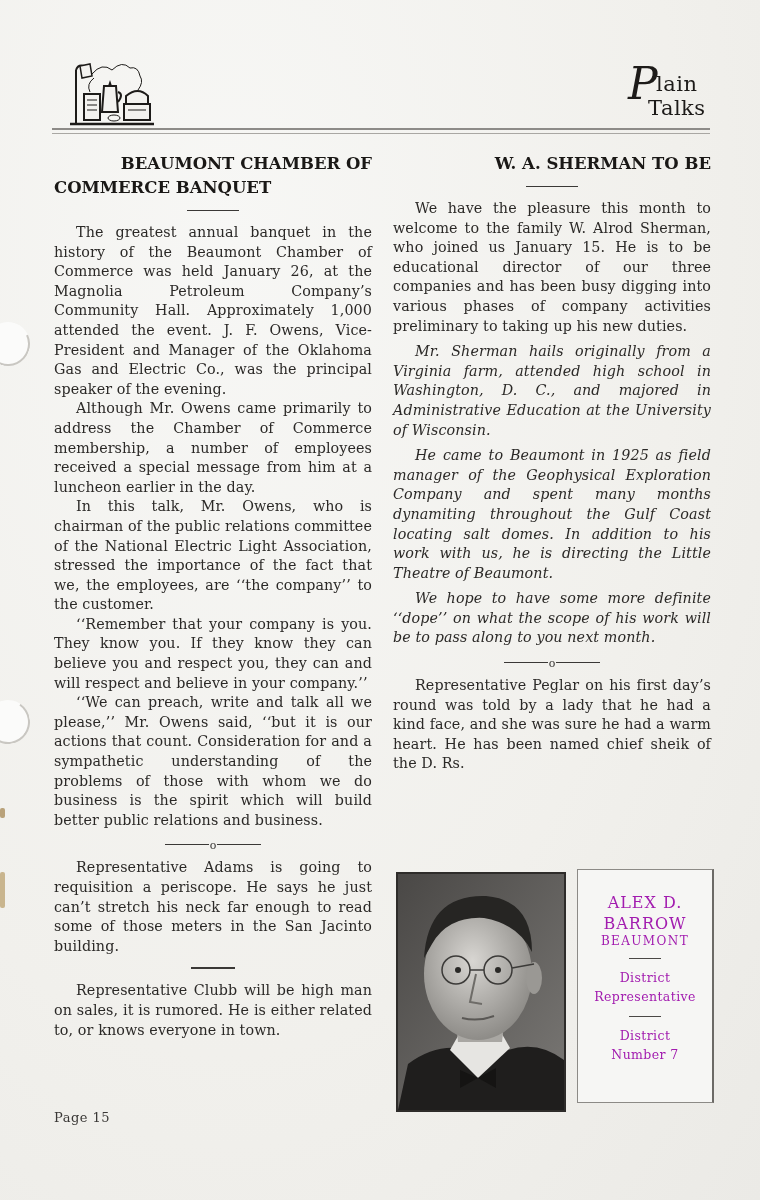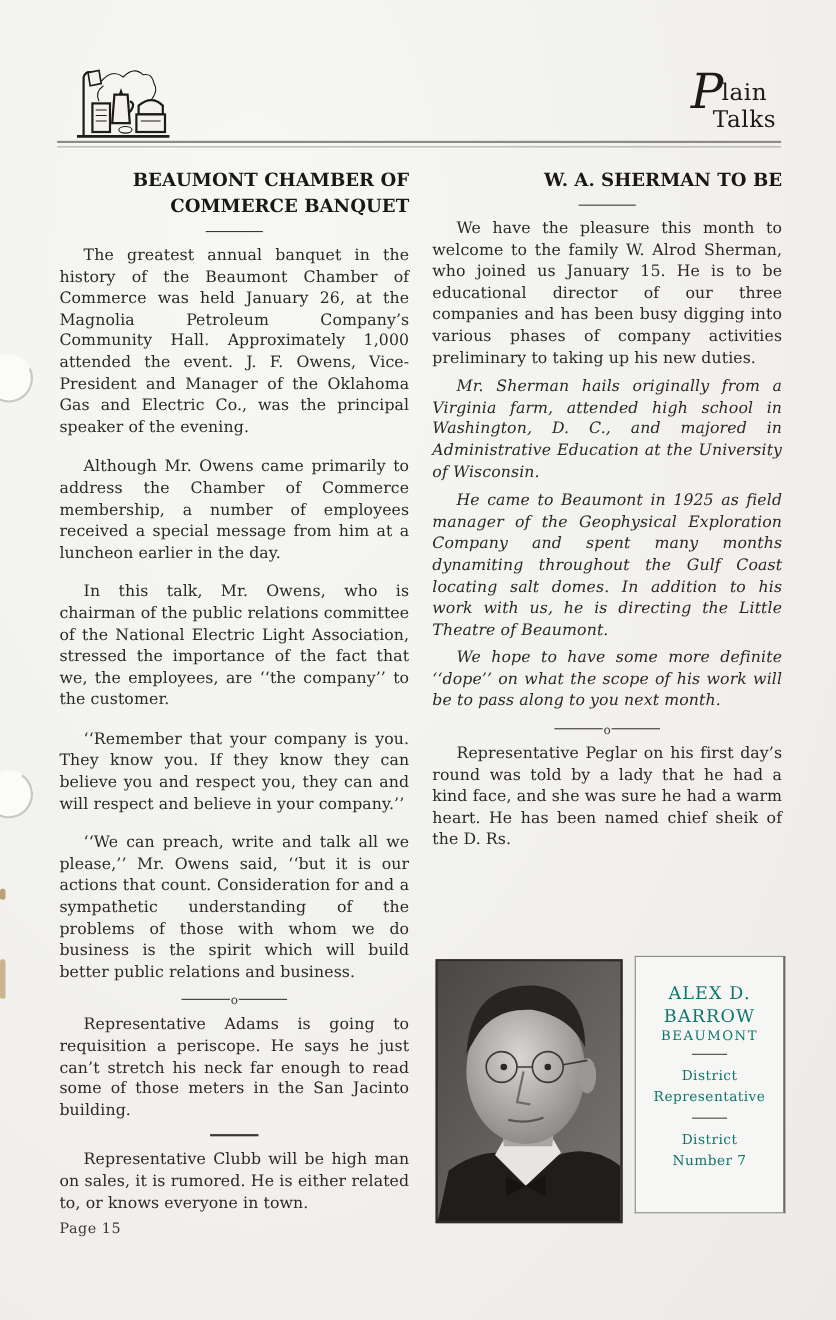--- a/index.html
+++ b/index.html
@@ -48,28 +48,28 @@
   
   .col { position: absolute; top: 152px; width: 318px; }
   .col.left { left: 54px; }
   .col.right { left: 393px; }
 
   .headline {
     font-family: "DejaVu Serif", serif; font-weight: bold; font-size: 16.5px;
     line-height: 24px; color: #1a1816; margin: 0;
   }
   .headline .line1 { display: block; text-align: right; }
-  .headline .line2 { display: block; text-align: right; }
+  .headline .line2 { display: block; }
   .short-rule { width: 52px; height: 0; border-top: 1.5px solid #3a3836; margin: 10px auto 12px; }
 
   p.body {
     margin: 0; font-size: 14.3px; line-height: 19.6px; text-align: justify;
     text-indent: 22px; letter-spacing: 0.1px; color: #2b2927;
   }
-  p.body + p.body { margin-top: 16px; }
+  p.body + p.body { margin-top: 0; }
   p.spaced { margin-top: 6px !important; font-style: italic; }
 
   .sep-o {
     display: flex; align-items: center; justify-content: center; margin: 9px 0 8px;
     font-size: 11px; color: #3a3836;
   }
   .sep-o .bar { width: 44px; border-top: 1.5px solid #3a3836; }
   .sep-o .o { margin: 0 1px; line-height: 1; position: relative; top: 1px; }
   .sep-dash { width: 44px; border-top: 2px solid #3a3836; margin: 11px auto 12px; }
 
@@ -79,21 +79,21 @@
 
   
   .portrait {
     position: absolute; left: 396px; top: 872px; width: 166px; height: 236px;
     border: 2px solid #2e2c2a; background: #5b5956; overflow: hidden;
   }
   .portrait svg { display: block; }
   .caption-box {
     position: absolute; left: 577px; top: 869px; width: 134px; height: 232px;
     border: 1px solid #8c8a86; border-right: 2px solid #6c6a66; background: #f6f6f4;
-    text-align: center; color: #0f766e;
+    text-align: center; color: #a21caf;
   }
   .caption-box .name { font-size: 16px; line-height: 21px; letter-spacing: 1px; margin-top: 22px; }
   .caption-box .city { font-size: 12px; letter-spacing: 1.4px; margin-top: 0; }
   .caption-box .mini-rule { width: 32px; border-top: 1.5px solid #4a4845; margin: 10px auto 9px; }
   .caption-box .small { font-size: 12.5px; line-height: 19px; letter-spacing: 0.4px; }
 </style>
 </head>
 <body>
 
 <div class="page">

